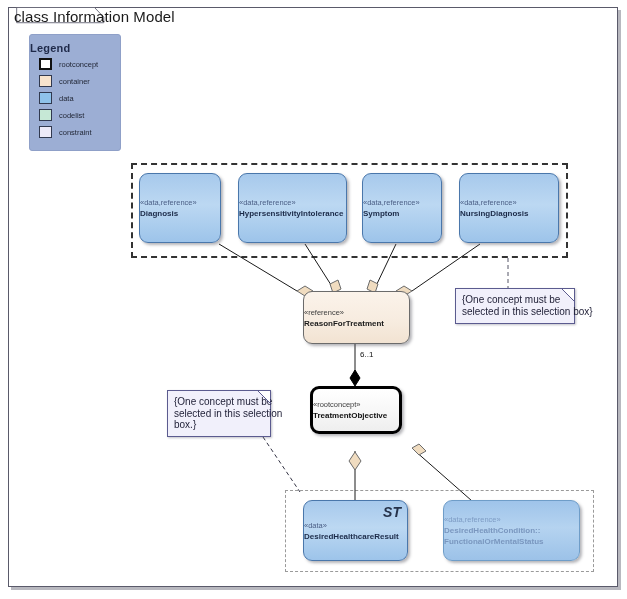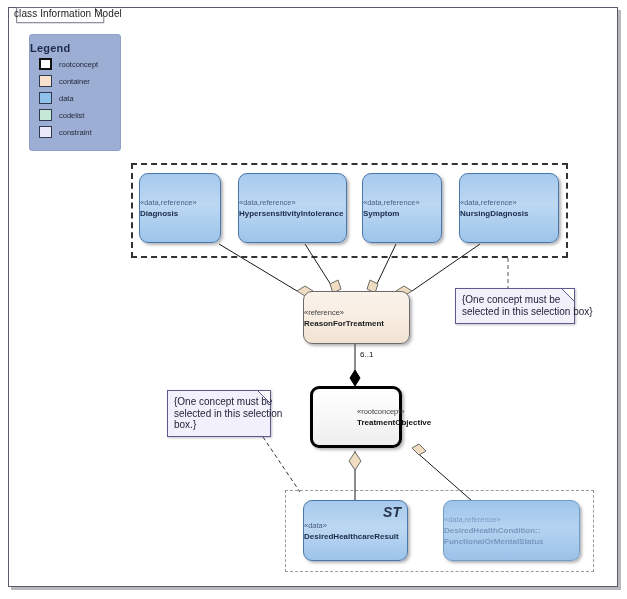--- a/index.html
+++ b/index.html
@@ -42,21 +42,21 @@
     position: absolute;
     left: 8px;
     top: 7px;
     height: 17px;
     z-index: 5;
   }
   .title-tab-label {
     position: absolute;
     left: 14px;
     top: 8px;
-    font-size: 10px;
+    font-size: 15px;
     color: #1a1a1a;
     white-space: nowrap;
     z-index: 6;
     letter-spacing: 0.1px;
   }
   
   svg.overlay {
     position: absolute;
     left: 0;
     top: 0;
@@ -294,21 +294,21 @@
     <div class="cname">NursingDiagnosis</div>
   </div>
 
   <div class="uml-box box-container" style="left:303px; top:291px; width:107px; height:53px;">
     <div class="stereo">«reference»</div>
     <div class="cname">ReasonForTreatment</div>
   </div>
 
   <div class="mult" style="left:360px; top:350px;">6..1</div>
 
-  <div class="uml-box box-root" style="left:310px; top:386px; width:92px; height:62px;padding-left:44px;">
+  <div class="uml-box box-root" style="left:310px; top:386px; width:92px; height:48px;">
     <div class="stereo">«rootconcept»</div>
     <div class="cname">TreatmentObjective</div>
   </div>
 
   <div class="uml-box box-data" style="left:303px; top:500px; width:105px; height:61px;">
     <div class="st-marker">ST</div>
     <div class="stereo">«data»</div>
     <div class="cname">DesiredHealthcareResult</div>
   </div>
 

